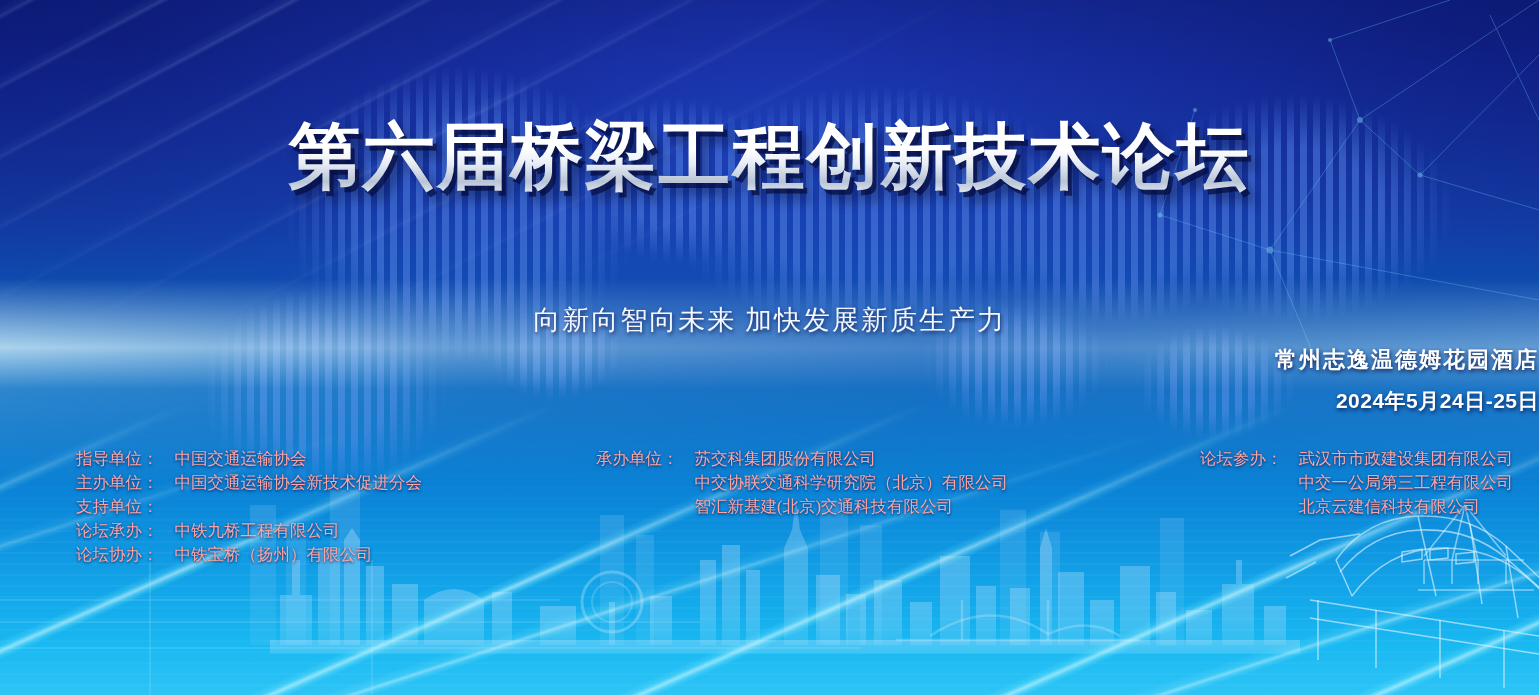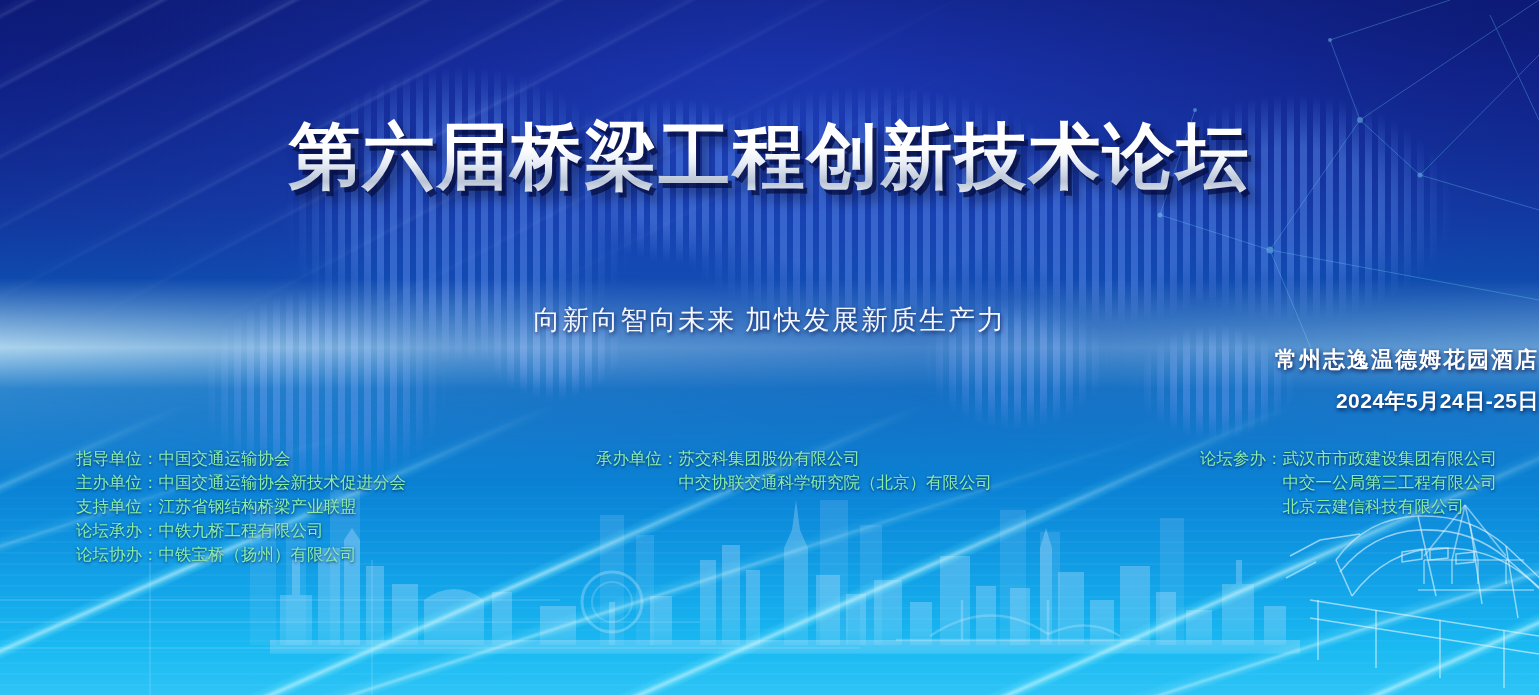--- a/index.html
+++ b/index.html
@@ -205,23 +205,24 @@
   .org-col.left   { left: 76px; }
   .org-col.middle { left: 596px; }
   .org-col.right  { left: 1200px; }
 
   .org-row {
     display: flex;
     align-items: baseline;
     font-family: "Liberation Serif", "DejaVu Serif", serif;
     font-size: 16.5px;
     line-height: 24px;
-    color: #86efac;
+    color: #fca5a5;
     text-shadow: 0px 1px 3px rgba(4,12,70,0.85);
     white-space: nowrap;
+    gap: 16px;
   }
   .org-label { font-weight: normal; }
   .org-label.spacer { visibility: hidden; }
   .org-value { }
 </style>
 </head>
 <body>
 
 <div id="banner">
 
@@ -387,41 +388,44 @@
       <div class="org-row">
         <span class="org-label">指导单位：</span>
         <span class="org-value">中国交通运输协会</span>
       </div>
       <div class="org-row">
         <span class="org-label">主办单位：</span>
         <span class="org-value">中国交通运输协会新技术促进分会</span>
       </div>
       <div class="org-row">
         <span class="org-label">支持单位：</span>
-        <span class="org-value">江苏省钢结构桥梁产业联盟</span>
       </div>
       <div class="org-row">
         <span class="org-label">论坛承办：</span>
         <span class="org-value">中铁九桥工程有限公司</span>
       </div>
       <div class="org-row">
         <span class="org-label">论坛协办：</span>
         <span class="org-value">中铁宝桥（扬州）有限公司</span>
       </div>
     </div>
 
     <div class="org-col middle">
       <div class="org-row">
         <span class="org-label">承办单位：</span>
         <span class="org-value">苏交科集团股份有限公司</span>
       </div>
       <div class="org-row">
         <span class="org-label spacer">承办单位：</span>
         <span class="org-value">中交协联交通科学研究院（北京）有限公司</span>
       </div>
+      <div class="org-row">
+        <span class="org-label spacer">承办单位：</span>
+        <span class="org-value">智汇新基建(北京)交通科技有限公司</span>
+      </div>
     </div>
 
     <div class="org-col right">
       <div class="org-row">
         <span class="org-label">论坛参办：</span>
         <span class="org-value">武汉市市政建设集团有限公司</span>
       </div>
       <div class="org-row">
         <span class="org-label spacer">论坛参办：</span>
         <span class="org-value">中交一公局第三工程有限公司</span>

